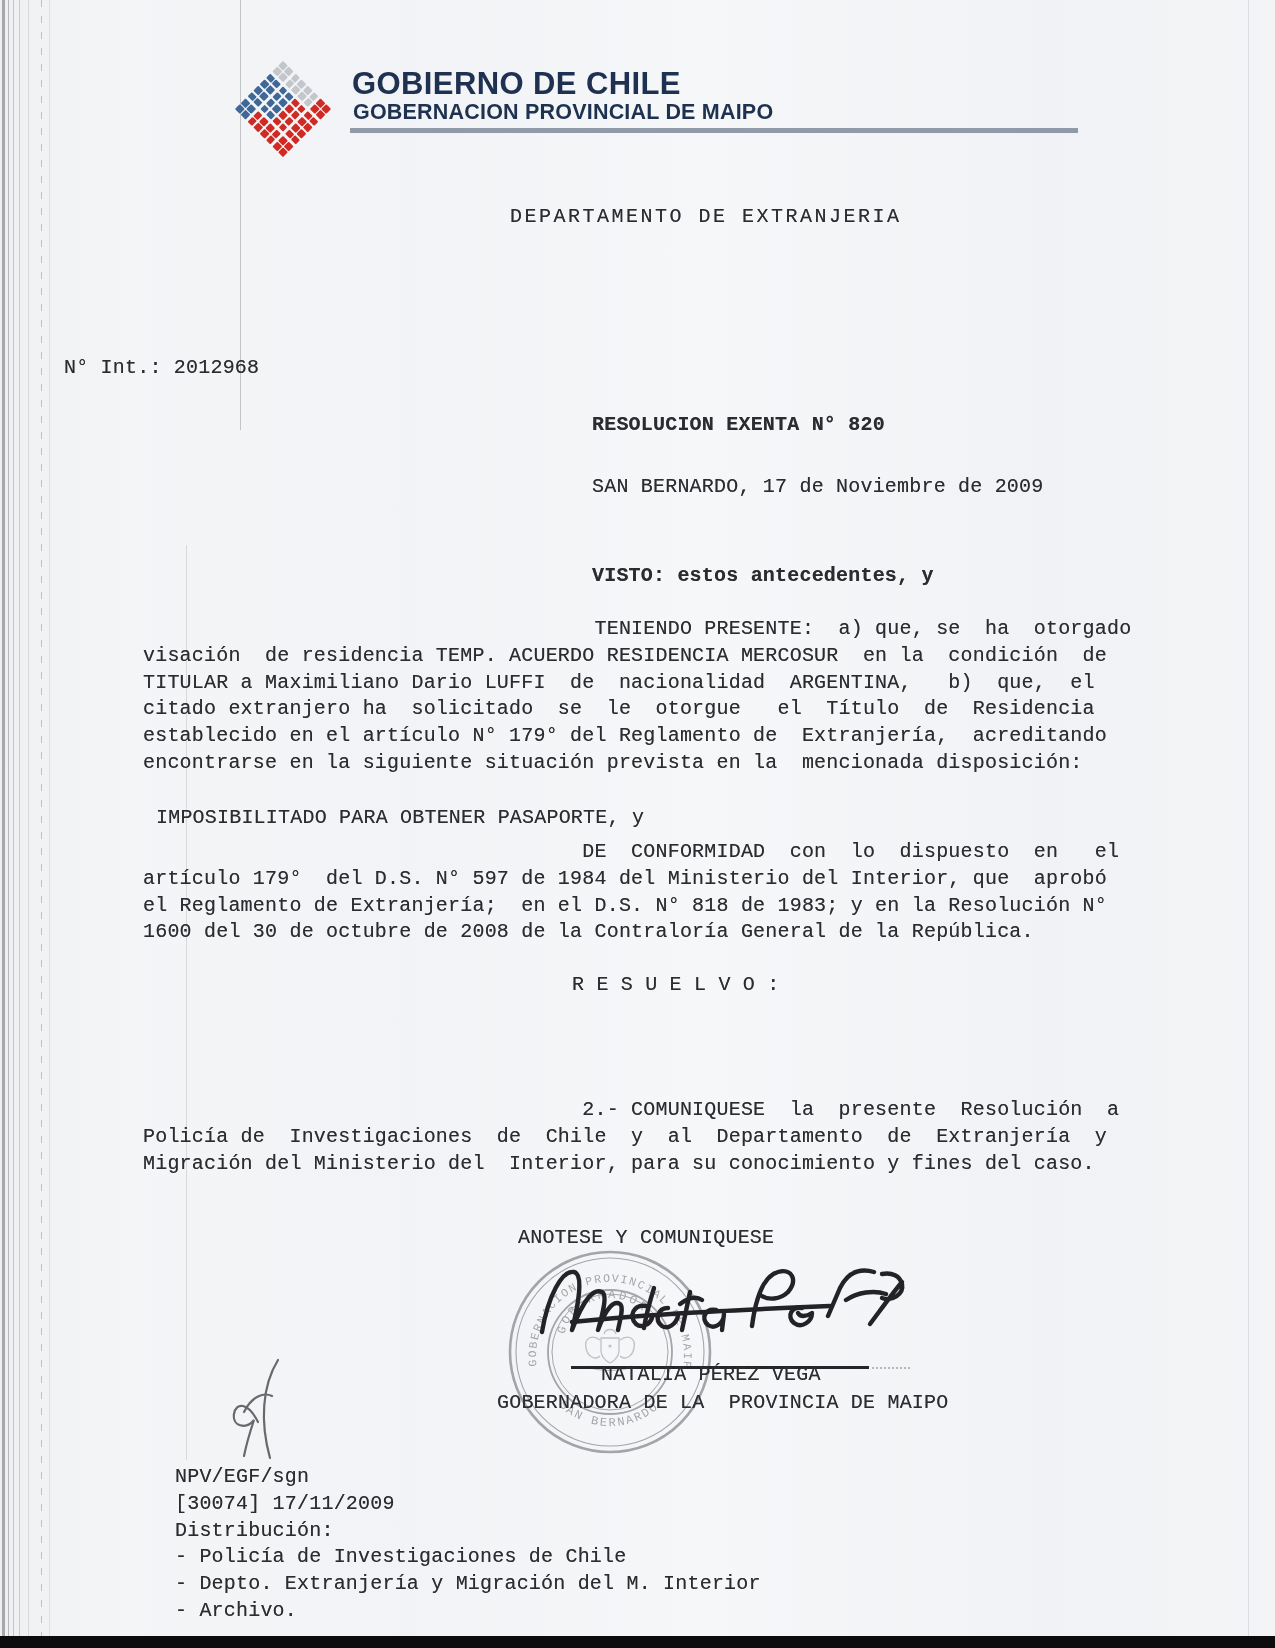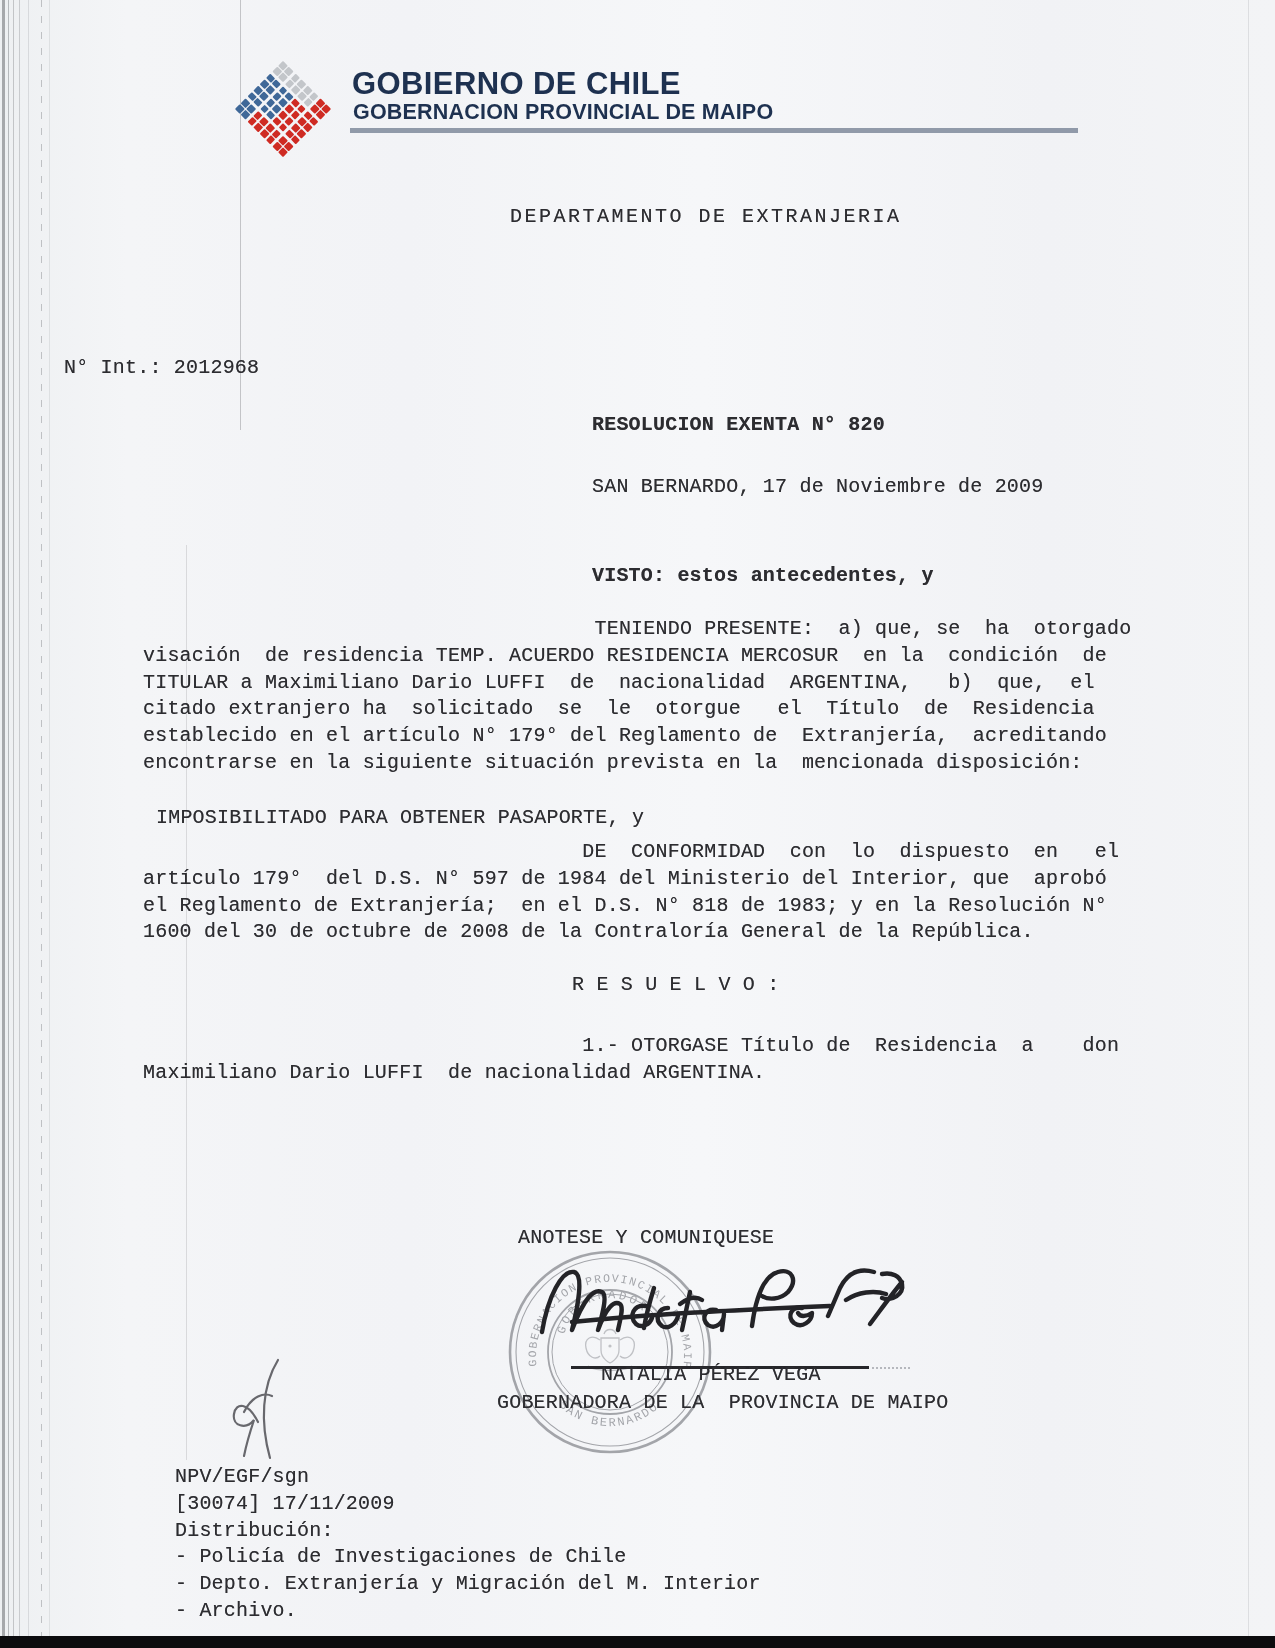--- a/index.html
+++ b/index.html
@@ -169,22 +169,23 @@
 TITULAR a Maximiliano Dario LUFFI  de  nacionalidad  ARGENTINA,   b)  que,  el
 citado extranjero ha  solicitado  se  le  otorgue   el  Título  de  Residencia
 establecido en el artículo N° 179° del Reglamento de  Extranjería,  acreditando
 encontrarse en la siguiente situación prevista en la  mencionada disposición:</pre>
   <pre style="left:143px;top:805px;margin-left:13px;">IMPOSIBILITADO PARA OBTENER PASAPORTE, y</pre>
   <pre style="left:143px;top:839px;">                                    DE  CONFORMIDAD  con  lo  dispuesto  en   el
 artículo 179°  del D.S. N° 597 de 1984 del Ministerio del Interior, que  aprobó
 el Reglamento de Extranjería;  en el D.S. N° 818 de 1983; y en la Resolución N°
 1600 del 30 de octubre de 2008 de la Contraloría General de la República.</pre>
   <pre style="left:572px;top:972px;">R E S U E L V O :</pre>
-  <pre style="left:143px;top:1033px;">                                    1.- OTORGASE Título de  Residencia  a    don
-Maximiliano Dario LUFFI  de nacionalidad ARGENTINA.</pre>
+  <pre style="left:143px;top:1097px;">                                    2.- COMUNIQUESE  la  presente  Resolución  a
+Policía de  Investigaciones  de  Chile  y  al  Departamento  de  Extranjería  y
+Migración del Ministerio del  Interior, para su conocimiento y fines del caso.</pre>
   <pre style="left:518px;top:1225px;">ANOTESE Y COMUNIQUESE</pre>
 
   <svg style="left:502px;top:1244px;opacity:.72;" width="216" height="216" viewBox="0 0 216 216">
     <g fill="none" stroke="#84868c">
       <circle cx="108" cy="108" r="100" stroke-width="2.6"></circle>
       <circle cx="108" cy="108" r="94" stroke-width="1.1"></circle>
       <circle cx="108" cy="108" r="62" stroke-width="1.8"></circle>
       <circle cx="108" cy="108" r="58" stroke-width="1"></circle>
     </g>
     <defs>

